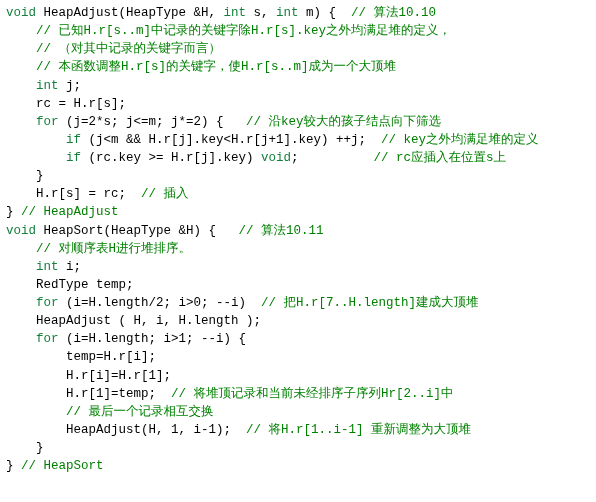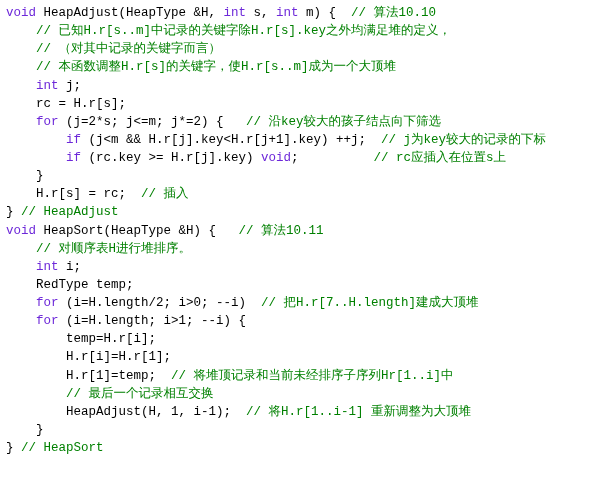--- a/index.html
+++ b/index.html
@@ -16,45 +16,46 @@
       background: #ffffff;
       padding: 4px 6px;
       width: 596px;
       min-height: 502px;
     }
     .code-line {
       white-space: pre;
       display: block;
     }
     
-    .kw { color: #6d28d9; } 
+    .kw { color: #15803d; } 
     .cm { color: #008000; }
   </style>
 </head>
 <body>
 
 <div id="code-container">
     <span class="code-line"><span class="kw">void</span> HeapAdjust(HeapType &amp;H, <span class="kw">int</span> s, <span class="kw">int</span> m) {  <span class="cm">// 算法10.10</span></span>
     <span class="code-line">    <span class="cm">// 已知H.r[s..m]中记录的关键字除H.r[s].key之外均满足堆的定义，</span></span>
     <span class="code-line">    <span class="cm">// （对其中记录的关键字而言）</span></span>
     <span class="code-line">    <span class="cm">// 本函数调整H.r[s]的关键字，使H.r[s..m]成为一个大顶堆</span></span>
     <span class="code-line">    <span class="kw">int</span> j;</span>
     <span class="code-line">    rc = H.r[s];</span>
     <span class="code-line">    <span class="kw">for</span> (j=2*s; j&lt;=m; j*=2) {   <span class="cm">// 沿key较大的孩子结点向下筛选</span></span>
-    <span class="code-line">        <span class="kw">if</span> (j&lt;m &amp;&amp; H.r[j].key&lt;H.r[j+1].key) ++j;  <span class="cm">// j为key较大的记录的下标</span></span>
+    <span class="code-line">        <span class="kw">if</span> (j&lt;m &amp;&amp; H.r[j].key&lt;H.r[j+1].key) ++j;  <span class="cm">// key之外均满足堆的定义</span></span>
     <span class="code-line">        <span class="kw">if</span> (rc.key &gt;= H.r[j].key) <span class="kw">void</span>;          <span class="cm">// rc应插入在位置s上</span></span>
     <span class="code-line">    }</span>
     <span class="code-line">    H.r[s] = rc;  <span class="cm">// 插入</span></span>
     <span class="code-line">} <span class="cm">// HeapAdjust</span></span>
     <span class="code-line"><span class="kw">void</span> HeapSort(HeapType &amp;H) {   <span class="cm">// 算法10.11</span></span>
     <span class="code-line">    <span class="cm">// 对顺序表H进行堆排序。</span></span>
     <span class="code-line">    <span class="kw">int</span> i;</span>
     <span class="code-line">    RedType temp;</span>
     <span class="code-line">    <span class="kw">for</span> (i=H.length/2; i&gt;0; --i)  <span class="cm">// 把H.r[7..H.length]建成大顶堆</span></span>
+    <span class="code-line">    HeapAdjust ( H, i, H.length );</span>
     <span class="code-line">    <span class="kw">for</span> (i=H.length; i&gt;1; --i) {</span>
     <span class="code-line">        temp=H.r[i];</span>
     <span class="code-line">        H.r[i]=H.r[1];</span>
-    <span class="code-line">        H.r[1]=temp;  <span class="cm">// 将堆顶记录和当前未经排序子序列Hr[1..i]中</span></span>
+    <span class="code-line">        H.r[1]=temp;  <span class="cm">// 将堆顶记录和当前未经排序子序列Hr[2..i]中</span></span>
     <span class="code-line">        <span class="cm">// 最后一个记录相互交换</span></span>
     <span class="code-line">        HeapAdjust(H, 1, i-1);  <span class="cm">// 将H.r[1..i-1] 重新调整为大顶堆</span></span>
     <span class="code-line">    }</span>
     <span class="code-line">} <span class="cm">// HeapSort</span></span>
   </div>
 
 </body></html>

